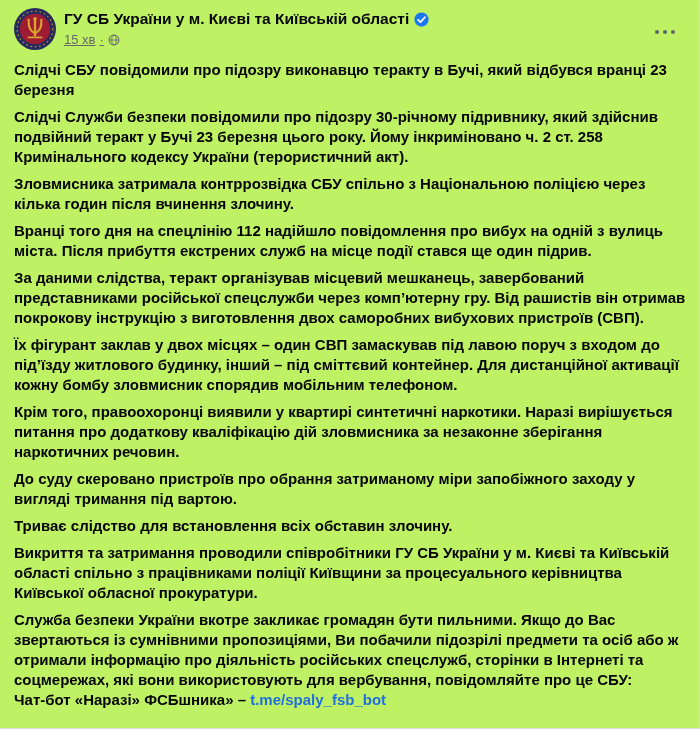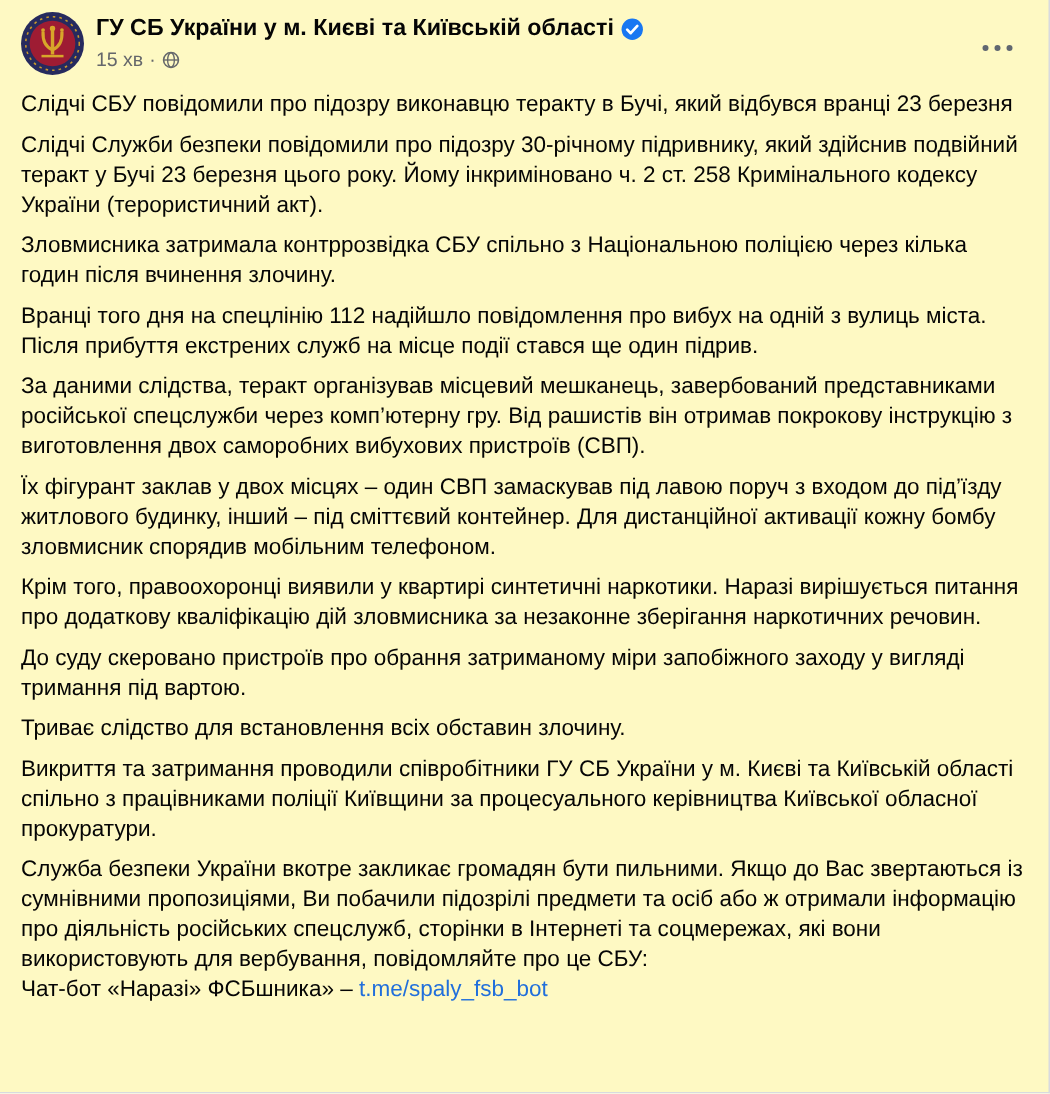--- a/index.html
+++ b/index.html
@@ -1,20 +1,20 @@
 <!DOCTYPE html>
 <html><head>
 <meta charset="utf-8">
 <style>
   html, body { margin: 0; padding: 0; background: #ffffff; }
   .post {
     width: 700px;
     height: 729px;
     box-sizing: border-box;
-    background: #fef9c3;
+    background: #bef264;
     border-right: 1px solid #d8dadf;
     border-bottom: 1px solid #d8dadf;
     font-family: "Liberation Sans", sans-serif;
     position: relative;
     overflow: hidden;
   }
   .header {
     display: flex;
     align-items: flex-start;
     padding: 8px 16px 6px 14px;
@@ -41,20 +41,21 @@
   .badge { display: inline-flex; align-items: center; }
   .badge svg { width: 15px; height: 15px; display: block; }
   .meta {
     font-size: 13px;
     color: #65676b;
     display: flex;
     align-items: center;
     gap: 4px;
     margin-top: 3px;
     line-height: 16px;
+    text-decoration: underline;
   }
   .timestamp { color: #65676b; text-decoration: none; cursor: pointer; }
   .globe { display: inline-flex; align-items: center; }
   .globe svg { width: 12px; height: 12px; display: block; }
   .more {
     position: absolute;
     top: 22px;
     right: 16px;
     display: flex;
     gap: 4px;
@@ -67,20 +68,21 @@
     width: 4px;
     height: 4px;
     background: #606770;
     border-radius: 50%;
   }
   .body {
     padding: 4px 12px 0 14px;
     font-size: 15px;
     line-height: 20px;
     color: #050505;
+    font-weight: bold;
   }
   .body p { margin: 0 0 7px 0; }
   .link { color: #216fdb; text-decoration: none; cursor: pointer; margin-top: 27px; }
 </style>
 </head>
 <body>
 
 <div class="post">
 
   <div class="header">

